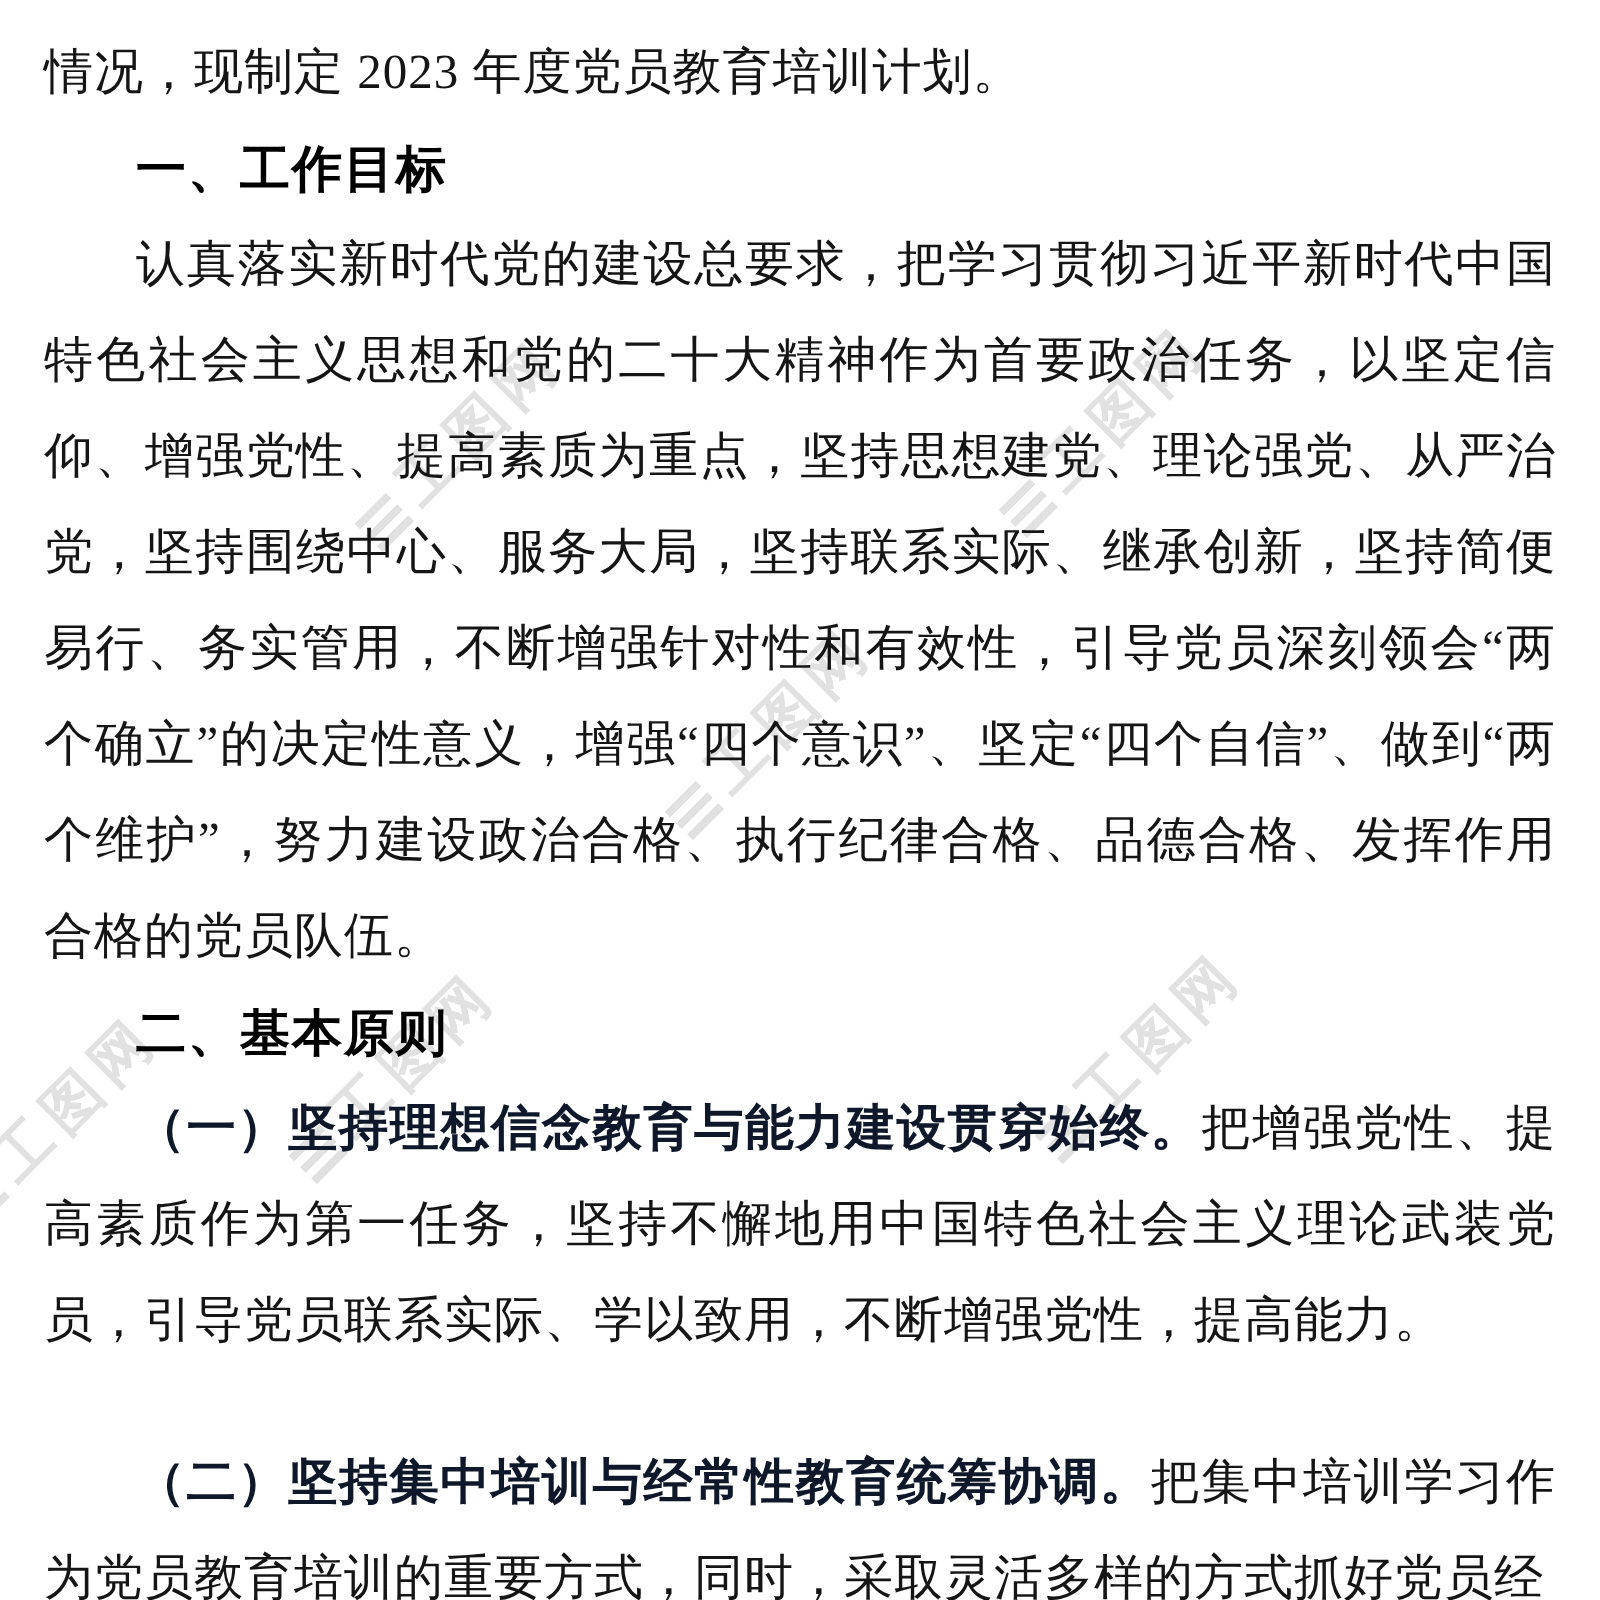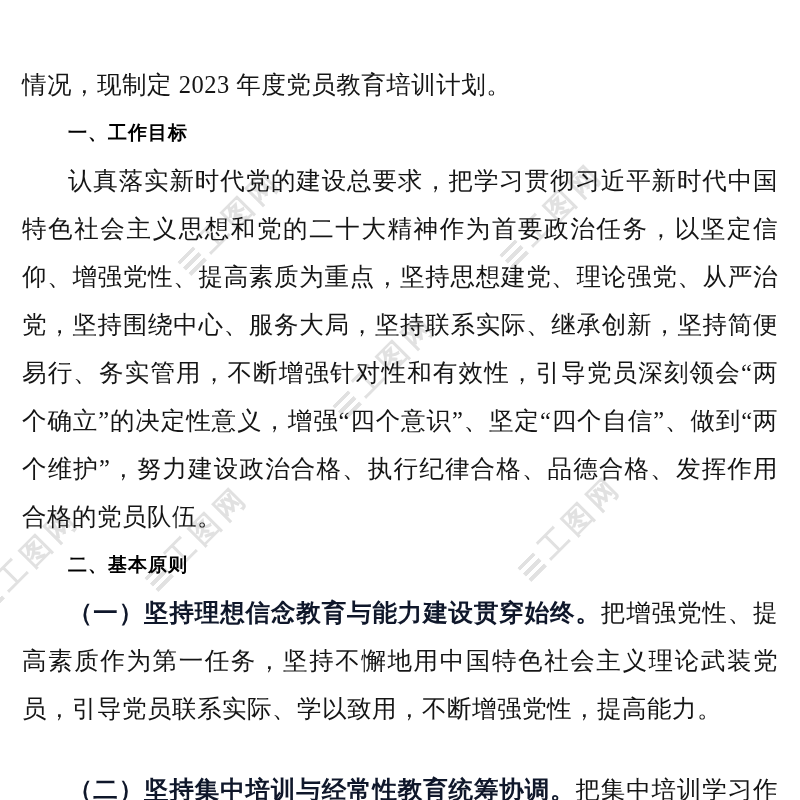--- a/index.html
+++ b/index.html
@@ -3,30 +3,30 @@
 <meta charset="utf-8">
 <style>
   html,body{margin:0;padding:0;}
   body{width:800px;height:800px;overflow:hidden;background:#ffffff;}
   .page{
     position:relative;width:800px;height:800px;background:#ffffff;overflow:hidden;
     font-family:"Liberation Serif","DejaVu Serif",serif;color:#151515;
   }
   .content{
     position:absolute;left:0;top:0;right:0;bottom:0;
-    padding:13px 22px 0 22px;z-index:1;margin-top:48px;
+    padding:13px 22px 0 22px;z-index:1;
   }
   p.body{
     margin:0;font-size:24.5px;line-height:48px;letter-spacing:0.5px;
     text-align:justify;text-justify:inter-character;text-indent:46px;
   }
   p.cont{ text-indent:0; }
   p.gap{ margin-top:33px; }
   h2.hd{
-    margin:0;font-size:19px;line-height:48px;font-weight:bold;
+    margin:0;font-size:25px;line-height:48px;font-weight:bold;
     font-family:"Liberation Sans","DejaVu Sans",sans-serif;
     text-indent:46px;letter-spacing:1px;color:#000;
   }
   .lead{
     font-weight:bold;
     font-family:"Liberation Sans","DejaVu Sans",sans-serif;
     color:#0f172a;
   }
   .wm-layer{position:absolute;left:0;top:0;right:0;bottom:0;z-index:0;pointer-events:none;}
   .wm{

